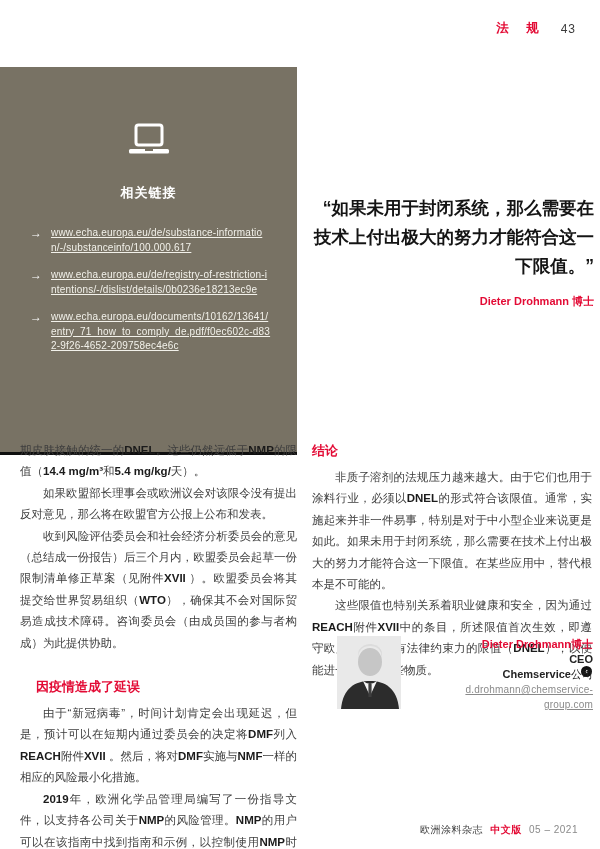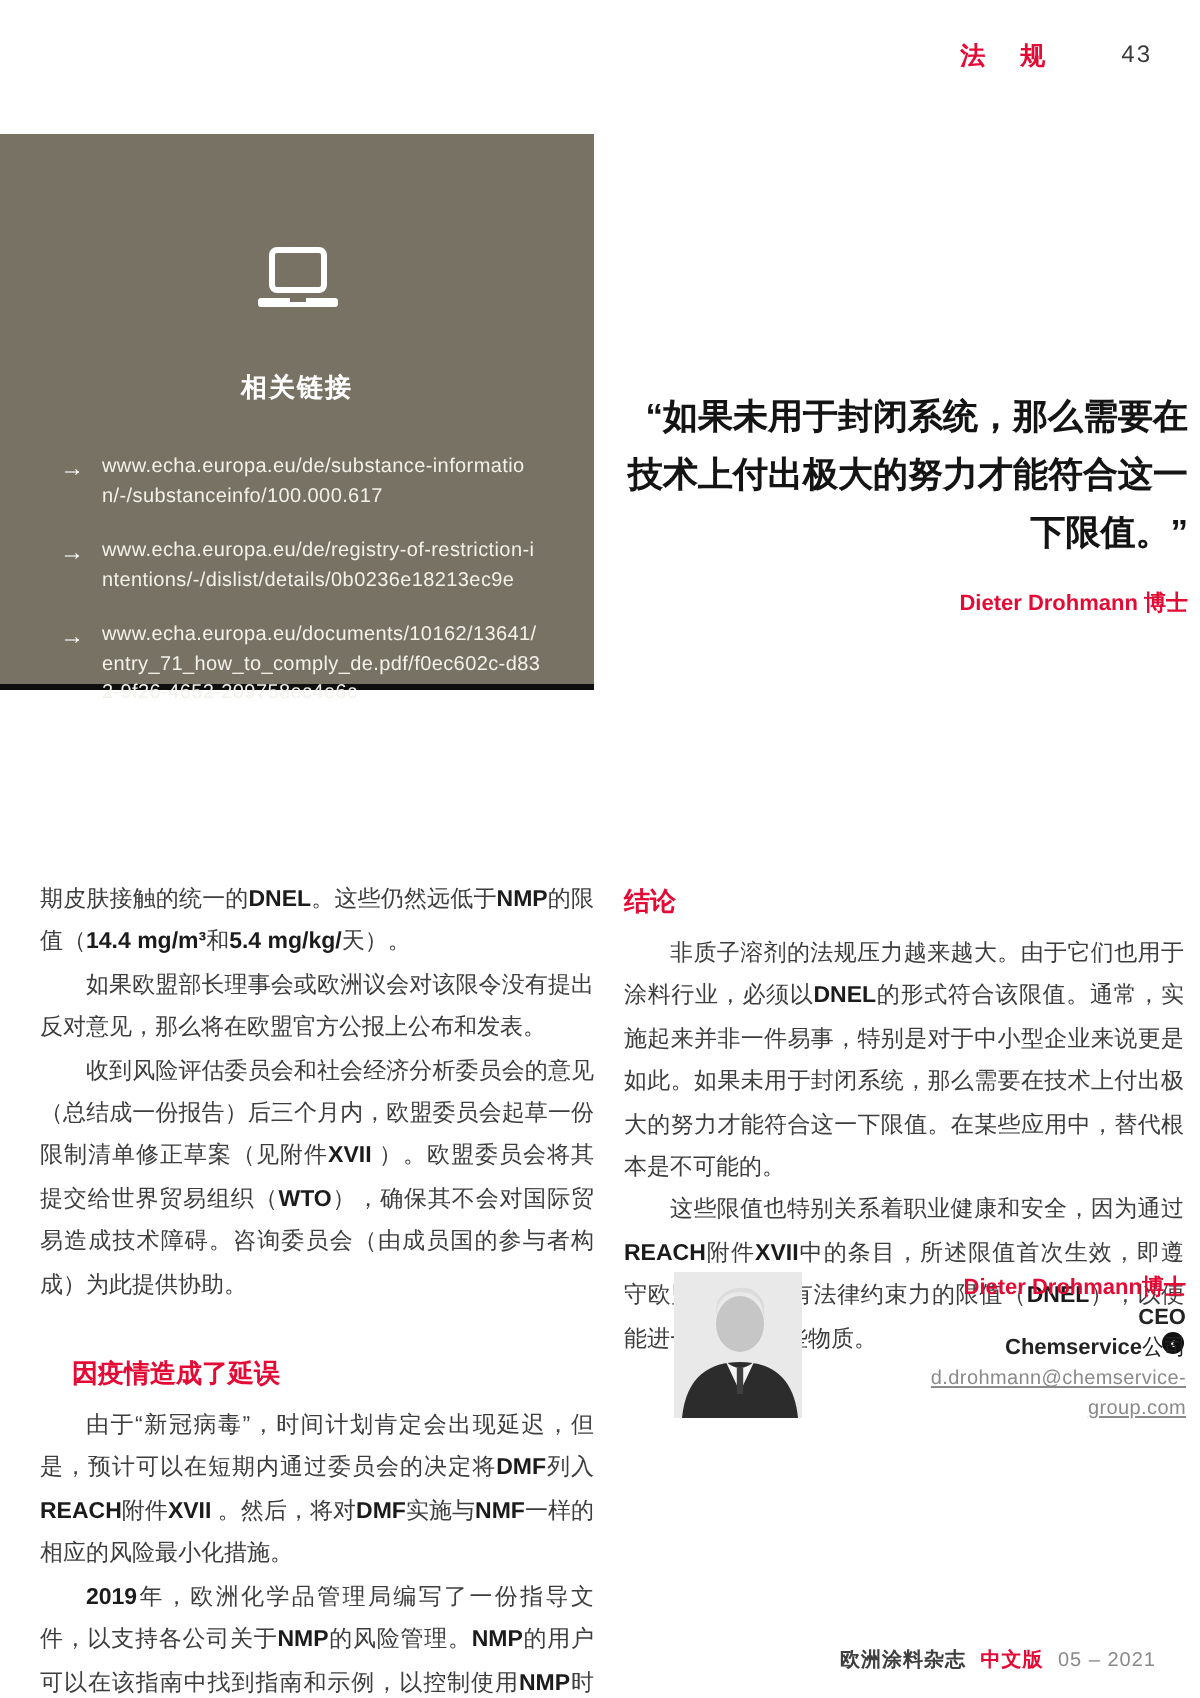--- a/index.html
+++ b/index.html
@@ -8,37 +8,37 @@
     width:600px; height:849px;
     background:#f2f2f2;
     font-family:"Liberation Sans","DejaVu Sans",sans-serif;
   }
   .page {
     position:relative; width:600px; height:849px;
     background:#ffffff; overflow:hidden;
   }
 
   
-  .header { position:absolute; top:20px; right:24px; display:flex; align-items:flex-start; gap:31px; }
+  .header { position:absolute; top:20px; right:24px; display:flex; align-items:center; gap:15px; }
   .section-label { color:#e30b35; font-weight:bold; font-size:12.5px; letter-spacing:7px; }
   .page-num { font-size:12px; color:#3a3a3a; letter-spacing:1px; }
 
   
   .links-box {
-    position:absolute; left:0; top:67px; width:297px; height:278px;
+    position:absolute; left:0; top:67px; width:297px; height:388px;
     background:#787264; border-bottom:3px solid #0f0f0f;
   }
   .laptop-wrap { text-align:center; padding-top:56px; }
   .links-title { text-align:center; color:#ffffff; font-weight:bold; font-size:13px; margin-top:20px; letter-spacing:1px; }
   .links-list { margin-top:24px; padding:0 26px 0 30px; }
   .link-item { display:flex; gap:9px; margin-bottom:13px; cursor:pointer; }
   .link-arrow { color:#ffffff; font-weight:bold; font-size:12px; flex:none; line-height:14px; }
   .link-url {
     color:#f2f1ea; font-size:10px; line-height:14.5px;
-    word-break:break-all; letter-spacing:0.2px;
+    text-decoration:underline; word-break:break-all; letter-spacing:0.2px;
   }
 
   
   .pull-quote { position:absolute; left:306px; top:194px; width:288px; text-align:right; }
   .pull-quote-text { font-size:17.5px; font-weight:bold; color:#141414; line-height:29px; }
   .pull-quote-attr { margin-top:13px; color:#e30b35; font-weight:bold; font-size:11px; }
 
   
   .col-left  { position:absolute; left:20px;  top:440px; width:277px; }
   .col-right { position:absolute; left:312px; top:440px; width:280px; }
@@ -66,21 +66,21 @@
   .author-role { color:#232323; font-weight:bold; font-size:11px; line-height:15px; }
   .author-company { color:#232323; font-size:11px; line-height:15px; }
   .author-company b { color:#232323; }
   .author-email {
     color:#8a8a8a; font-size:10px; line-height:15px;
     text-decoration:underline; cursor:pointer; letter-spacing:0.2px;
   }
 
   
   .footer { position:absolute; top:823px; right:22px; font-size:10px; letter-spacing:0.5px; }
-  .footer-magazine { color:#3f3f3f; font-weight:bold; }
+  .footer-magazine { color:#3f3f3f; font-weight:normal; }
   .footer-edition { color:#e30b35; font-weight:bold; margin-left:4px; }
   .footer-issue { color:#8a8a8a; margin-left:4px; }
 </style>
 </head>
 <body>
 
 <div class="page">
 
   <div class="header">
     <span class="section-label">法 规</span>

